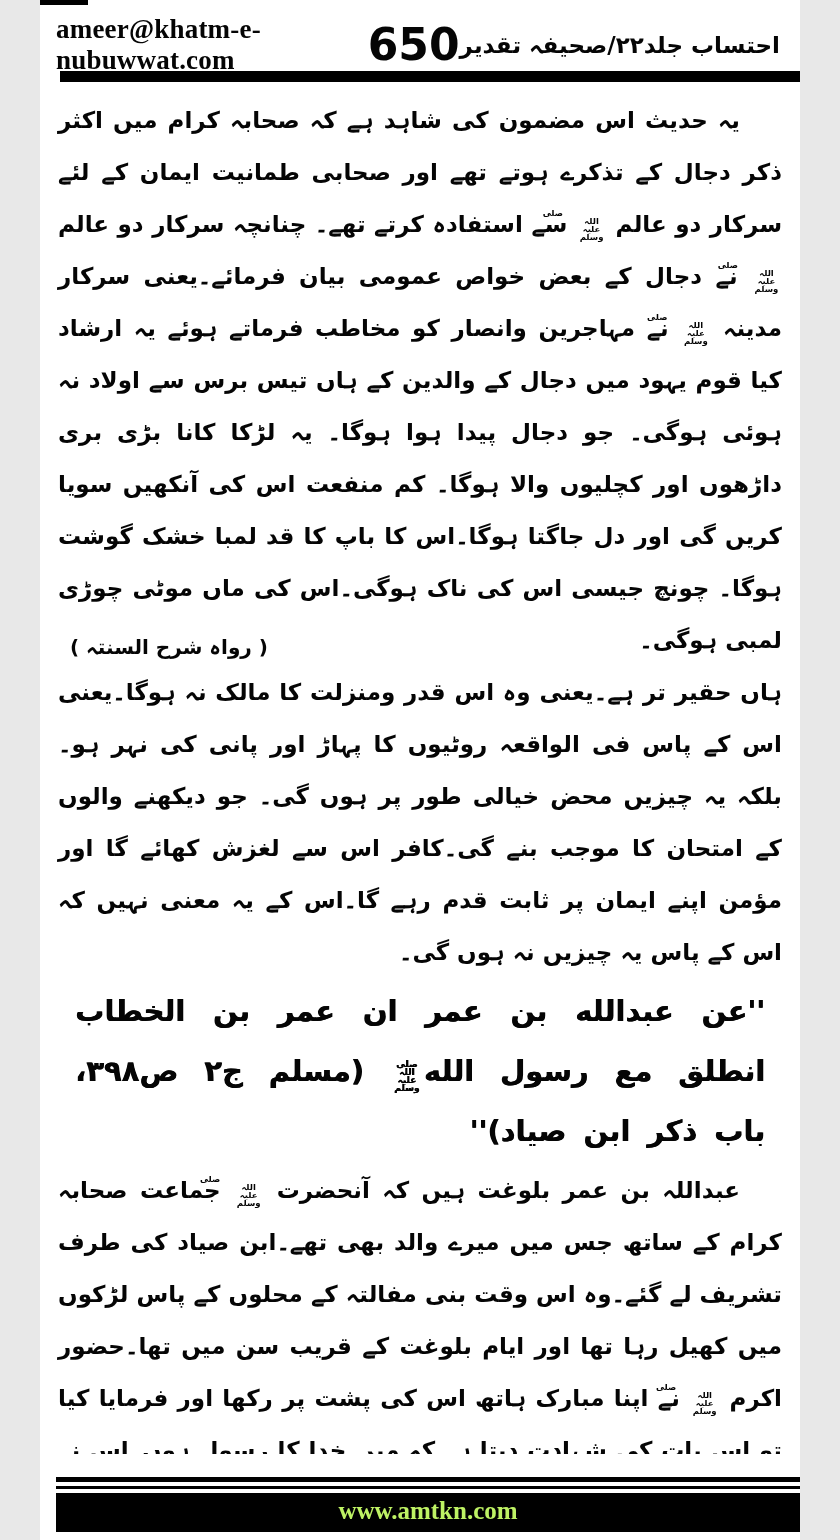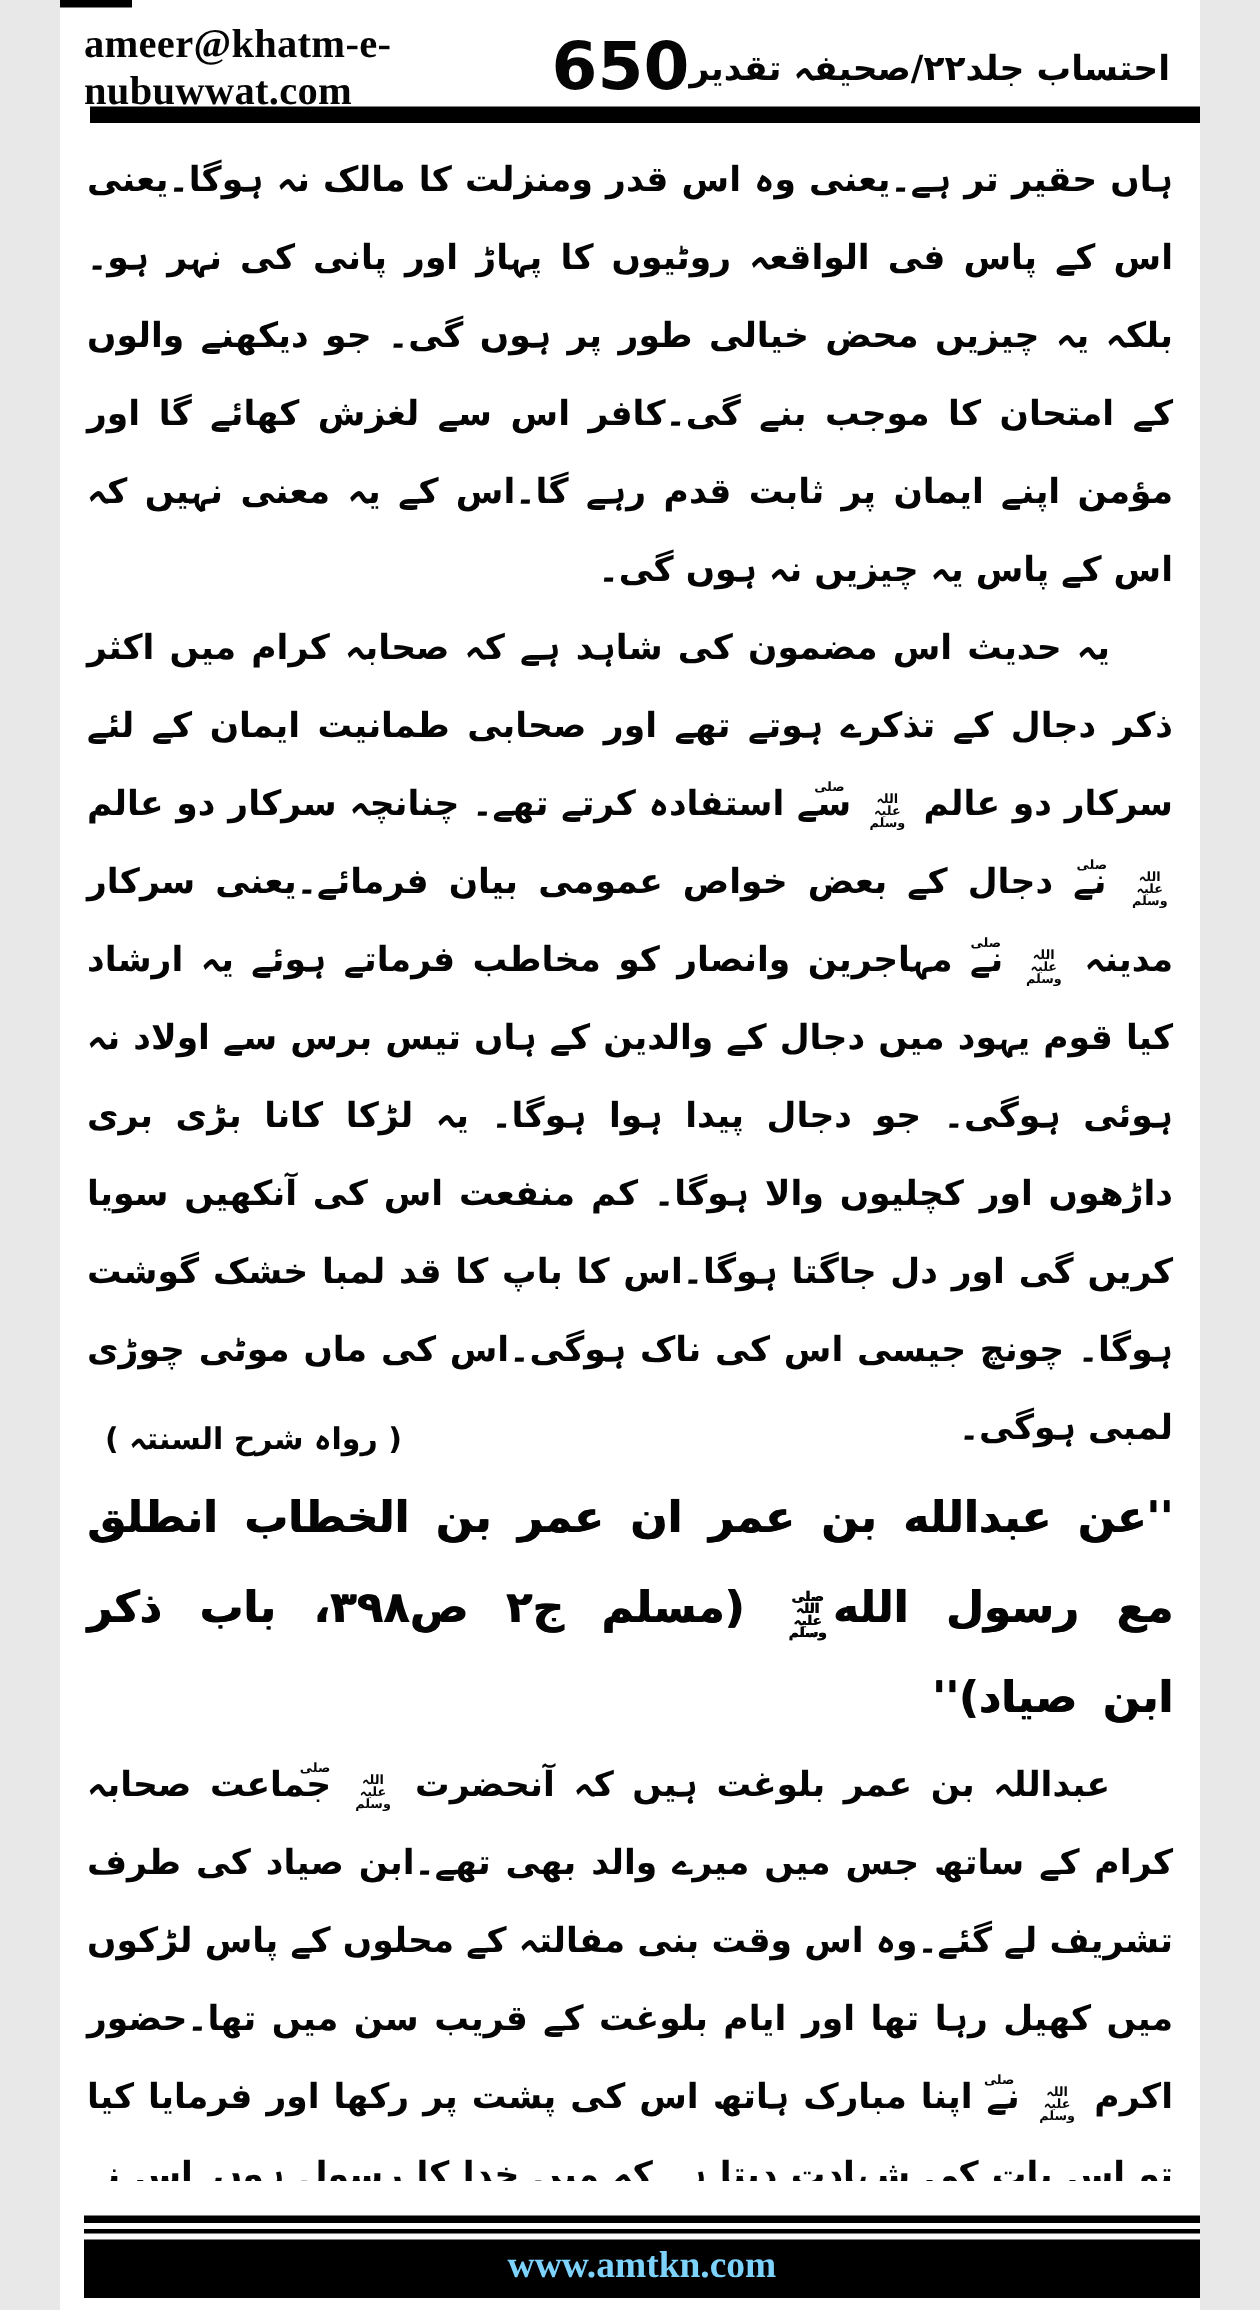--- a/index.html
+++ b/index.html
@@ -49,21 +49,21 @@
     font:700 23px/52px "DejaVu Sans", sans-serif;
     margin:0;
   }
   .indent{text-indent:42px;}
   .rel{position:relative;}
   .arabic{
     direction:rtl;
     text-align:justify;
     font:700 29px/60px "DejaVu Sans", sans-serif;
     word-spacing:7px;
-    margin:3px 0;
+    margin:3px 17px;
     text-shadow:0.6px 0 currentColor;
   }
   
   .saw{
     display:inline-block;
     width:27px;
     font-size:8.5px;
     line-height:8px;
     text-align:center;
     vertical-align:-8px;
@@ -89,21 +89,21 @@
   .rules{
     margin-left:16px;
     border-top:5px solid #000;
     border-bottom:3px solid #000;
     height:4px;
   }
   .urlbar{
     margin-left:16px;
     margin-top:4px;
     background:#000;
-    color:#7dd3fc;
+    color:#bef264;
     display:flex;
     justify-content:center;
     align-items:center;
     gap:48px;
     font:700 25px "Liberation Serif", serif;
     padding:4px 0 7px;
     white-space:nowrap;
   }
 </style>
 </head>
@@ -116,32 +116,32 @@
   <header>
     <div class="email">ameer@khatm-e-nubuwwat.com</div>
     <div class="pageno">650</div>
     <div class="book-title">احتساب جلد۲۲/صحیفہ تقدیر</div>
   </header>
 
   <div class="head-rule"></div>
 
   <main>
 
-    <p class="urdu">ہاں حقیر تر ہے۔یعنی وہ اس قدر ومنزلت کا مالک نہ ہوگا۔یعنی اس کے پاس فی الواقعہ روٹیوں کا پہاڑ اور پانی کی نہر ہو۔ بلکہ یہ چیزیں محض خیالی طور پر ہوں گی۔ جو دیکھنے والوں کے امتحان کا موجب بنے گی۔کافر اس سے لغزش کھائے گا اور مؤمن اپنے ایمان پر ثابت قدم رہے گا۔اس کے یہ معنی نہیں کہ اس کے پاس یہ چیزیں نہ ہوں گی۔</p>
-
     <p class="urdu indent rel">
       <span>یہ حدیث اس مضمون کی شاہد ہے کہ صحابہ کرام میں اکثر ذکر دجال کے تذکرے ہوتے تھے اور صحابی طمانیت ایمان کے لئے سرکار دو عالم</span>
       <span class="saw">صلی اللہ علیہ وسلم</span>
       <span>سے استفادہ کرتے تھے۔ چنانچہ سرکار دو عالم</span>
       <span class="saw">صلی اللہ علیہ وسلم</span>
       <span>نے دجال کے بعض خواص عمومی بیان فرمائے۔یعنی سرکار مدینہ</span>
       <span class="saw">صلی اللہ علیہ وسلم</span>
       <span>نے مہاجرین وانصار کو مخاطب فرماتے ہوئے یہ ارشاد کیا قوم یہود میں دجال کے والدین کے ہاں تیس برس سے اولاد نہ ہوئی ہوگی۔ جو دجال پیدا ہوا ہوگا۔ یہ لڑکا کانا بڑی بری داڑھوں اور کچلیوں والا ہوگا۔ کم منفعت اس کی آنکھیں سویا کریں گی اور دل جاگتا ہوگا۔اس کا باپ کا قد لمبا خشک گوشت ہوگا۔ چونچ جیسی اس کی ناک ہوگی۔اس کی ماں موٹی چوڑی لمبی ہوگی۔</span>
       <span class="citation">( رواہ شرح السنتہ )</span>
     </p>
+
+    <p class="urdu">ہاں حقیر تر ہے۔یعنی وہ اس قدر ومنزلت کا مالک نہ ہوگا۔یعنی اس کے پاس فی الواقعہ روٹیوں کا پہاڑ اور پانی کی نہر ہو۔ بلکہ یہ چیزیں محض خیالی طور پر ہوں گی۔ جو دیکھنے والوں کے امتحان کا موجب بنے گی۔کافر اس سے لغزش کھائے گا اور مؤمن اپنے ایمان پر ثابت قدم رہے گا۔اس کے یہ معنی نہیں کہ اس کے پاس یہ چیزیں نہ ہوں گی۔</p>
 
     <p class="arabic">
       <span>''عن عبدالله بن عمر ان عمر بن الخطاب انطلق مع رسول</span>
       <span>الله</span><span class="saw">صلی اللہ علیہ وسلم</span>
       <span>(مسلم ج۲ ص۳۹۸، باب ذکر ابن صیاد)''</span>
     </p>
 
     <p class="urdu indent">
       <span>عبداللہ بن عمر بلوغت ہیں کہ آنحضرت</span>
       <span class="saw">صلی اللہ علیہ وسلم</span>

